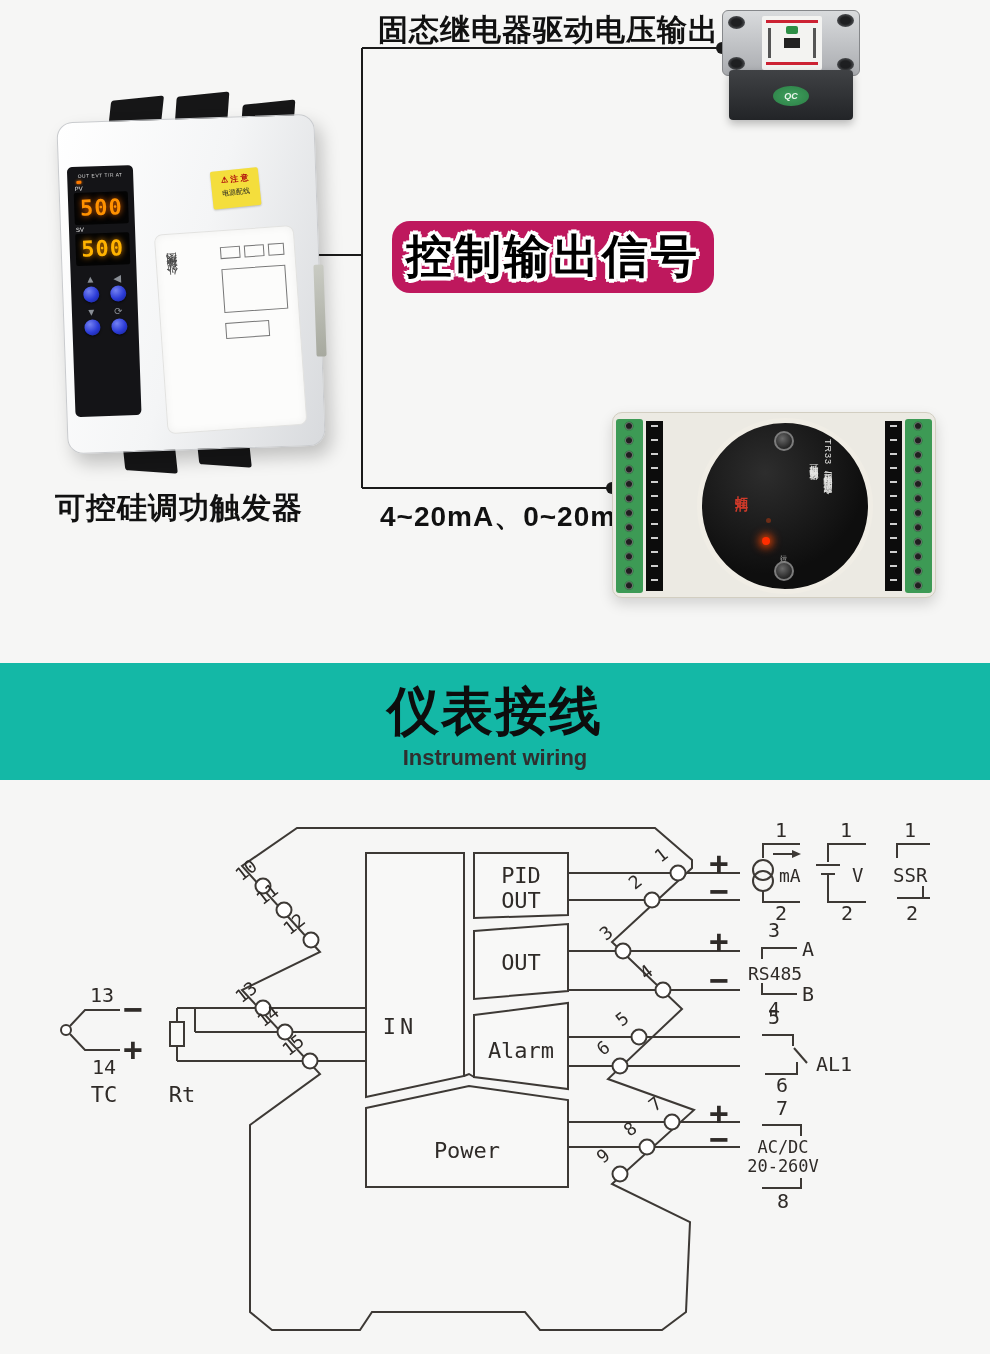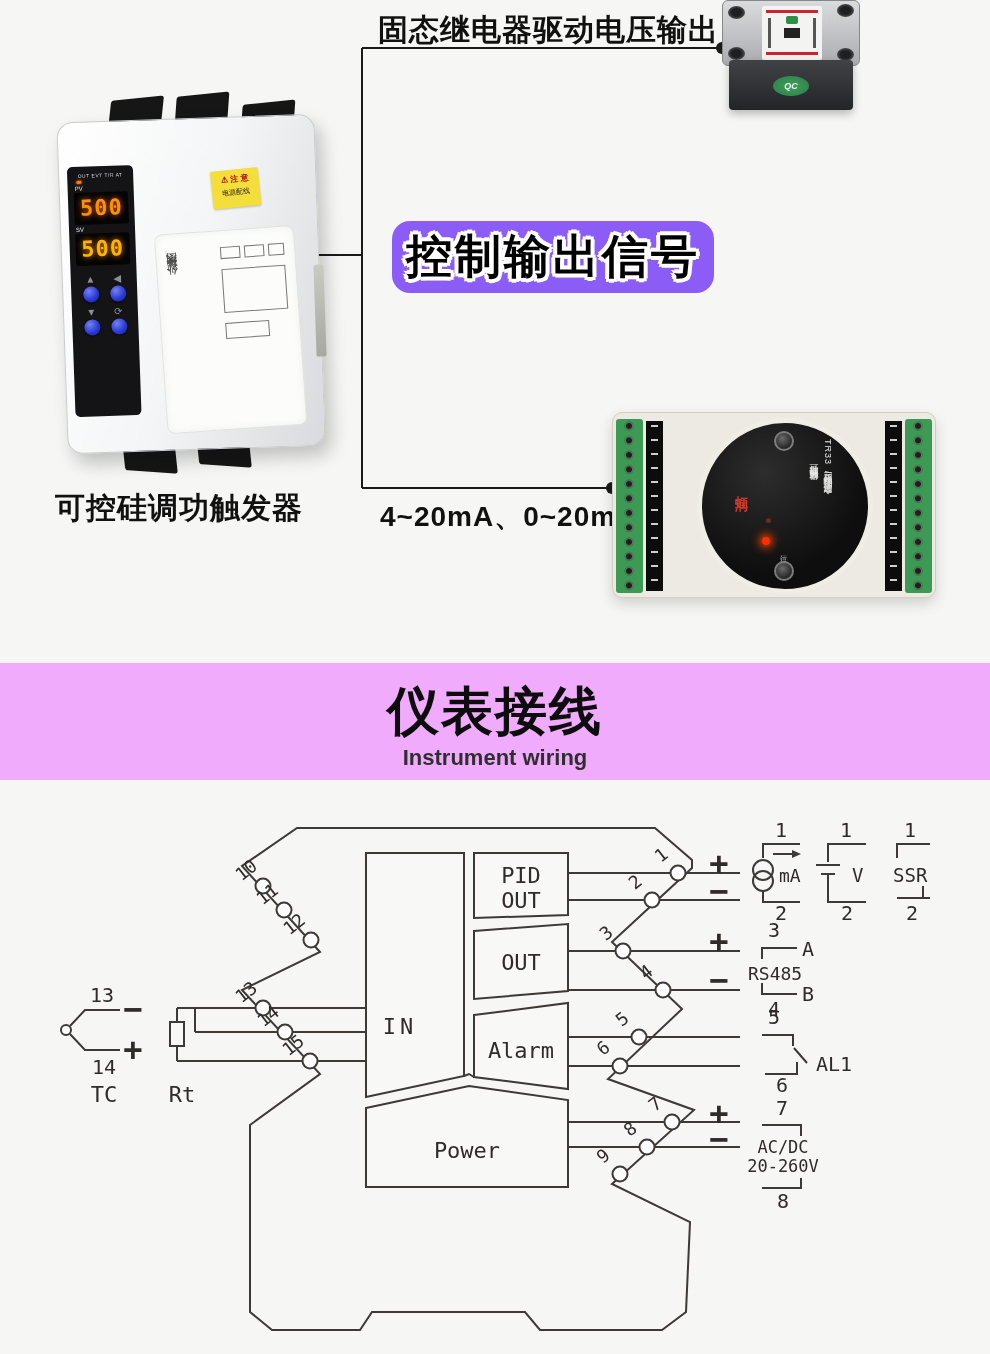--- a/index.html
+++ b/index.html
@@ -7,21 +7,21 @@
   body { font-family:"Liberation Sans", sans-serif; }
   #stage { position:relative; width:990px; height:1354px; background:#f6f6f5; overflow:hidden; }
 
   .abs { position:absolute; }
   .zh-label { font-weight:700; color:#111; font-size:30px; letter-spacing:1px; white-space:nowrap; }
 
   
   #top-lines { position:absolute; left:0; top:0; z-index:1; }
 
   
-  .badge { left:392px; top:221px; width:322px; height:72px; background:#8b5cf6; border-radius:18px;
+  .badge { left:392px; top:221px; width:322px; height:72px; background:#be185d; border-radius:18px;
            display:flex; align-items:center; justify-content:center; z-index:3; }
   .badge span { font-size:46px; font-weight:900; letter-spacing:3px; color:#000;
     text-shadow:-3px -3px 0 #fff,3px -3px 0 #fff,-3px 3px 0 #fff,3px 3px 0 #fff,-4px 0 0 #fff,4px 0 0 #fff,0 -4px 0 #fff,0 4px 0 #fff; }
 
   
   .tc { left:58px; top:92px; width:276px; height:384px; z-index:2; }
   .tc-clip { position:absolute; background:#161617; width:52px; height:30px; border-radius:3px; }
   .tc-clip.t1 { left:52px; top:6px; transform:skewX(-12deg) rotate(-6deg); }
   .tc-clip.t2 { left:118px; top:2px; transform:skewX(-10deg) rotate(-6deg); }
   .tc-clip.t3 { left:184px; top:10px; transform:skewX(-10deg) rotate(-6deg); }
@@ -49,21 +49,21 @@
   .tc-warn .w1 { color:#b00b0b; font-size:8px; font-weight:700; }
   .tc-warn .w2 { color:#222; font-size:7px; margin-top:3px; }
   .tc-sidelabel { position:absolute; left:96px; top:112px; width:140px; height:200px; background:#fcfcfb; border:1px solid #e2e2e0;
                   border-radius:8px; transform:rotate(-2deg); box-shadow:inset 0 0 8px rgba(0,0,0,.05); }
   .tc-sidetext { position:absolute; left:8px; top:34px; writing-mode:vertical-rl; transform:rotate(180deg);
                  font-size:11px; color:#444; letter-spacing:3px; }
   .mini { position:absolute; border:1px solid #777; background:transparent; }
   .tc-rail { position:absolute; right:-5px; top:150px; width:10px; height:92px; background:linear-gradient(#c9cbc3,#a7a99f); border-radius:2px; }
 
   
-  .ssr { left:716px; top:0; width:150px; height:106px; z-index:2; }
+  .ssr { left:716px; top:10px; width:150px; height:106px; z-index:2; }
   .ssr-top { position:absolute; left:6px; top:0; width:138px; height:66px; border-radius:6px;
              background:linear-gradient(#d9dbdd,#aaacb0); border:1px solid #85878a; }
   .hole { position:absolute; width:17px; height:13px; background:radial-gradient(#1e1f21 40%,#4a4c4f 70%); border-radius:50%; }
   .hole.h1{left:5px;top:5px;} .hole.h2{right:5px;top:3px;} .hole.h3{left:5px;bottom:5px;} .hole.h4{right:5px;bottom:4px;}
   .ssr-label { position:absolute; left:39px; top:5px; width:60px; height:54px; background:#f3f3f1; border-radius:2px; overflow:hidden; }
   .ssr-label .r1 { position:absolute; left:4px; top:4px; width:52px; height:3px; background:#c23; }
   .ssr-label .r2 { position:absolute; left:4px; bottom:5px; width:52px; height:3px; background:#c23; }
   .ssr-label .g1 { position:absolute; left:24px; top:10px; width:12px; height:8px; background:#2d8f46; border-radius:2px; }
   .ssr-label .k1 { position:absolute; left:22px; top:22px; width:16px; height:10px; background:#222; }
   .ssr-label .k2 { position:absolute; left:6px; top:12px; width:3px; height:30px; background:#555; }
@@ -91,21 +91,21 @@
   .trg-screw.t { top:8px; } .trg-screw.b { bottom:8px; }
   .trg-logo { position:absolute; left:30px; top:62px; writing-mode:vertical-rl; color:#d03a2a; font-weight:700; font-size:13px; letter-spacing:2px; }
   .trg-vtext { position:absolute; writing-mode:vertical-rl; color:#e6e6e4; font-size:9px; letter-spacing:1px; }
   .t1 { right:34px; top:16px; } .t2 { right:48px; top:34px; }
   .trg-led { position:absolute; left:60px; bottom:44px; width:8px; height:8px; border-radius:50%; background:#ff2d00;
              box-shadow:0 0 9px 3px rgba(255,70,0,.85); }
   .trg-led2 { position:absolute; left:64px; bottom:66px; width:5px; height:5px; border-radius:50%; background:#6e2d17; }
   .trg-ledtext { position:absolute; left:76px; bottom:40px; writing-mode:vertical-rl; color:#8d8d8b; font-size:7px; }
 
   
-  .banner { left:0; top:663px; width:990px; height:117px; background:#f0abfc; text-align:center; }
+  .banner { left:0; top:663px; width:990px; height:117px; background:#14b8a6; text-align:center; }
   .banner .t { font-size:52px; font-weight:900; color:#0d0d0d; letter-spacing:2px; margin-top:14px; }
   .banner .s { font-size:22px; color:#2f2f2f; margin-top:-2px; letter-spacing:0;font-weight:bold; }
 
   
   .outtxt { font-weight:700; font-size:28px; color:#111; letter-spacing:1px; white-space:nowrap; }
 
   
   #wiring { position:absolute; left:0; top:784px; }
   #wiring .ln { stroke:#3d3935; stroke-width:2; fill:none; }
   #wiring .blk { stroke:#3d3935; stroke-width:2; fill:#f8f8f7; }

